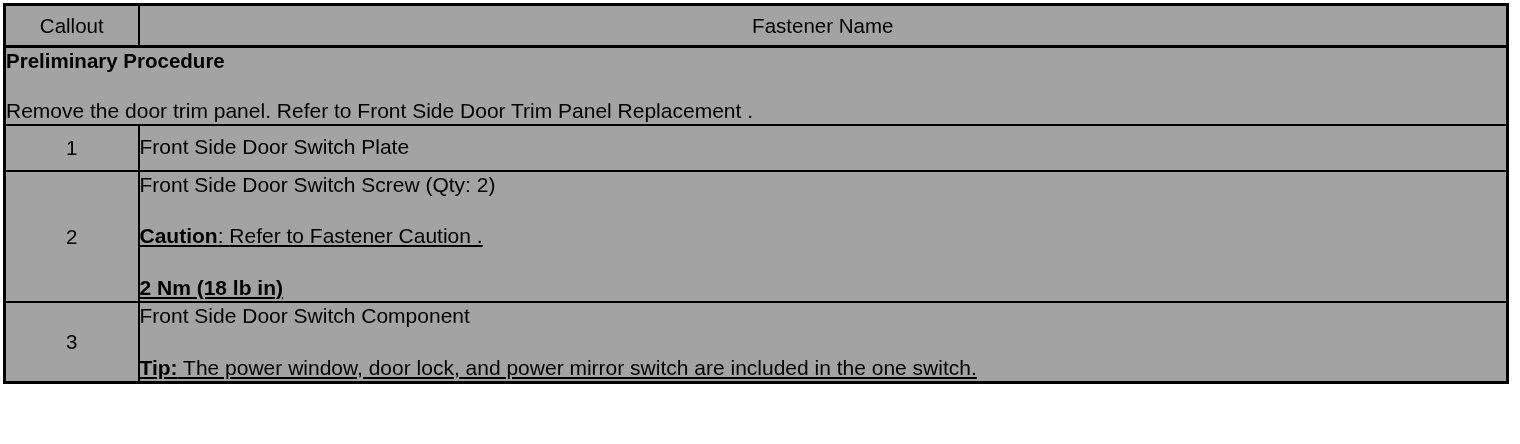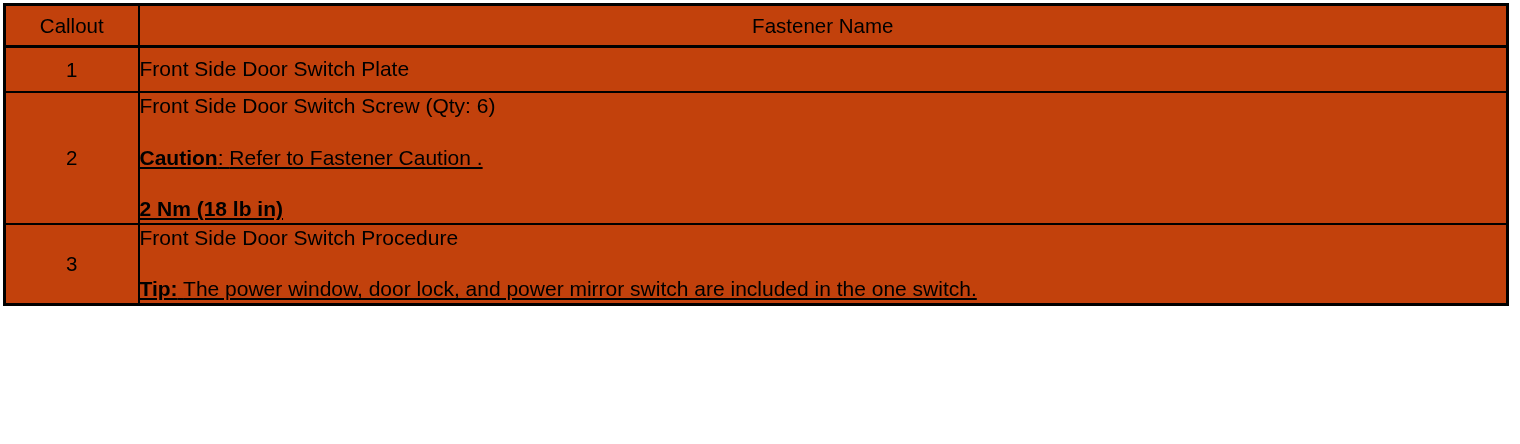--- a/index.html
+++ b/index.html
@@ -18,21 +18,21 @@
     box-sizing: border-box;
     width: 1520px;
     height: 444px;
     padding: 3px 12px 6px 3px;
   }
   table.component-table {
     border-collapse: collapse;
     table-layout: fixed;
     width: 1503px;
     border: 3px solid #000000;
-    background: #c2410c;
+    background: #a3a3a3;
   }
   col.col-callout { width: 134px; }
   col.col-name { width: 1369px; }
 
   table.component-table td,
   table.component-table th {
     border: 1px solid #000000;
     vertical-align: middle;
     font-weight: normal;
     font-size: 20.5px;
@@ -104,36 +104,42 @@
       <col class="col-callout">
       <col class="col-name">
     </colgroup>
     <thead>
       <tr>
         <th class="hdr-cell hdr-callout">Callout</th>
         <th class="hdr-cell">Fastener Name</th>
       </tr>
     </thead>
     <tbody>
+      <tr>
+        <td class="prelim-cell" colspan="2">
+          <p class="prelim-title">Preliminary Procedure</p>
+          <p class="prelim-text">Remove the door trim panel. Refer to Front Side Door Trim Panel Replacement .</p>
+        </td>
+      </tr>
       <tr class="row-single">
         <td class="callout-cell">1</td>
         <td class="name-cell">
           <p class="line">Front Side Door Switch Plate</p>
         </td>
       </tr>
       <tr>
         <td class="callout-cell">2</td>
         <td class="name-cell">
-          <p class="line">Front Side Door Switch Screw (Qty: 6)</p>
+          <p class="line">Front Side Door Switch Screw (Qty: 2)</p>
           <p class="line"><span class="bold">Caution</span><span>: </span><span>Refer to Fastener Caution .</span></p>
           <p class="line bold">2 Nm (18 lb in)</p>
         </td>
       </tr>
       <tr class="last-row">
         <td class="callout-cell">3</td>
         <td class="name-cell">
-          <p class="line">Front Side Door Switch Procedure</p>
+          <p class="line">Front Side Door Switch Component</p>
           <p class="line"><span class="bold">Tip:</span><span> </span><span>The power window, door lock, and power mirror switch are included in the one switch.</span></p>
         </td>
       </tr>
     </tbody>
   </table>
 </div>
 
 </body></html>

